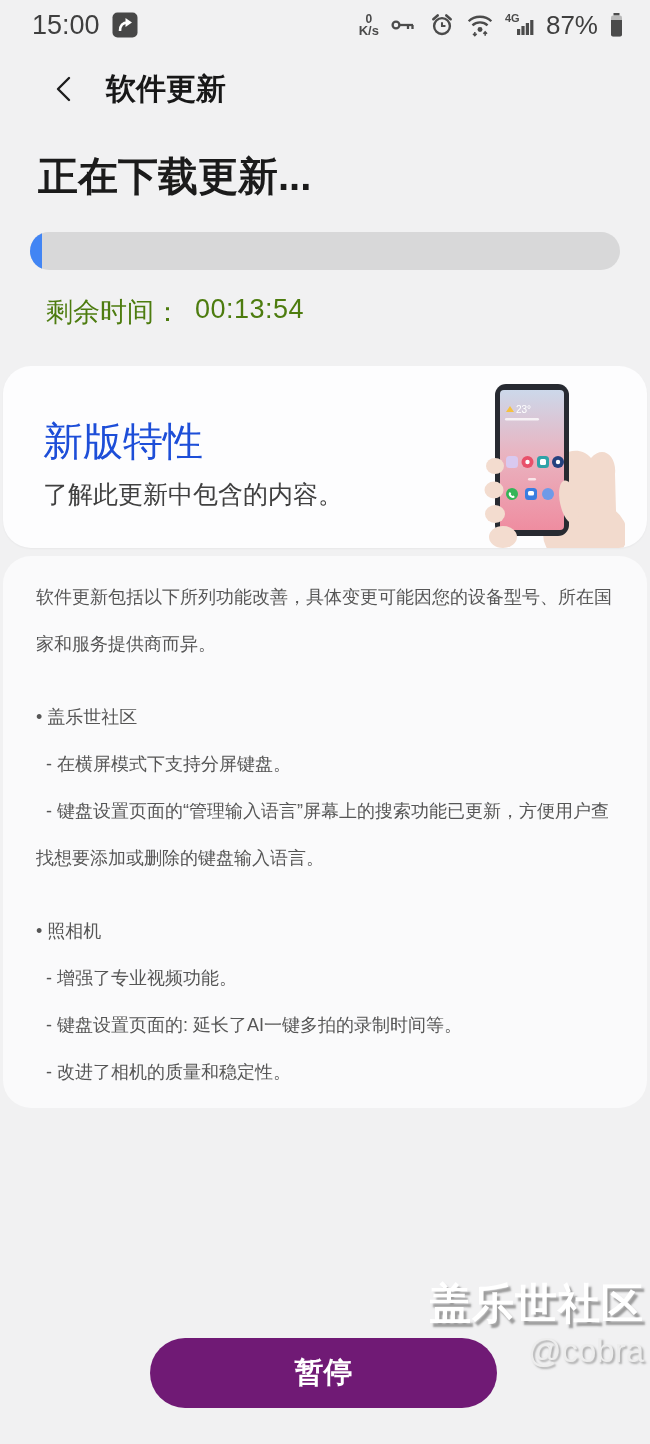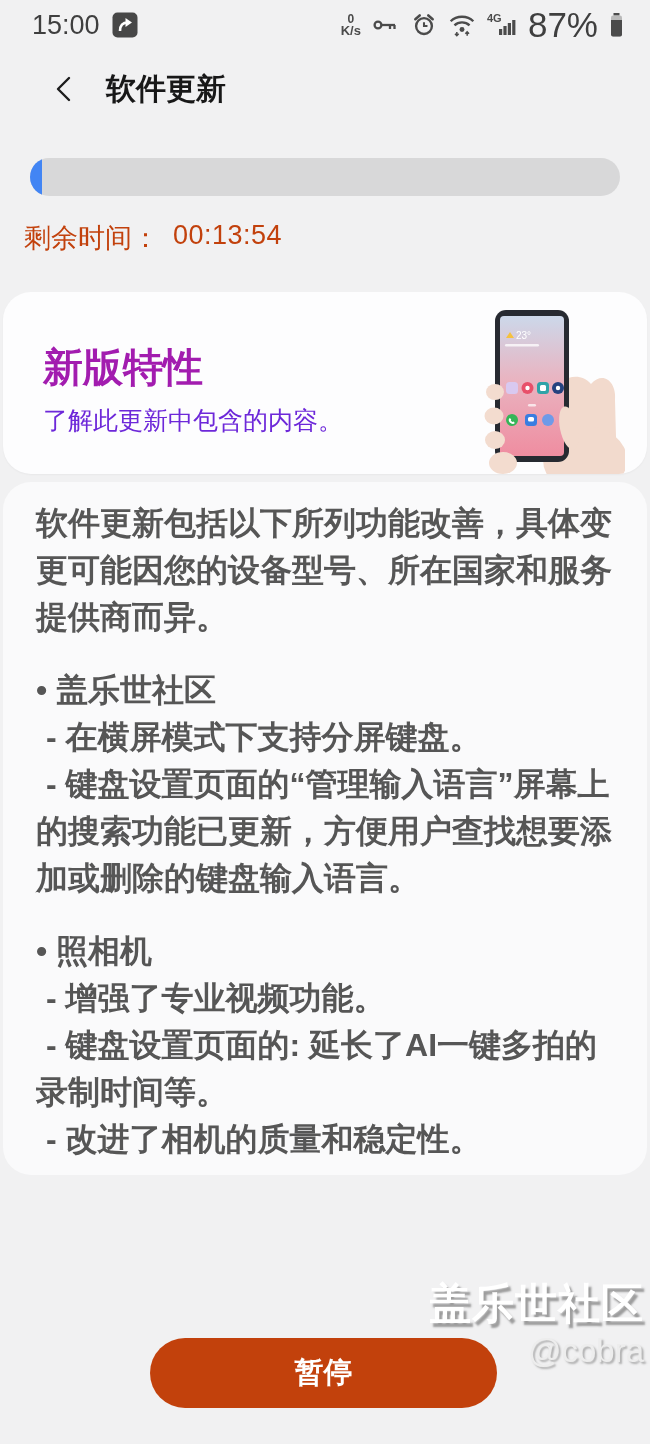--- a/index.html
+++ b/index.html
@@ -12,56 +12,56 @@
   
   .statusbar {
     height:50px; display:flex; align-items:center;
     justify-content:space-between; padding:0 26px 0 32px; color:#4b4b4b;
   }
   .sb-left { display:flex; align-items:center; gap:12px; }
   .sb-time { font-size:27px; color:#3f3f3f; }
   .sb-right { display:flex; align-items:center; gap:11px; }
   .sb-speed { display:flex; flex-direction:column; align-items:center; line-height:11px; font-size:13px; color:#4b4b4b; font-weight:bold; }
   .sb-speed .v { font-size:12px; }
-  .sb-pct { font-size:35px; color:#3f3f3f;text-align:right; }
+  .sb-pct { font-size:26px; color:#3f3f3f;text-align:right; }
   .sb-icon { display:flex; align-items:center; }
   
   .header { height:78px; display:flex; align-items:center; padding:0 0 0 52px; }
   .back-btn { width:44px; height:44px; display:flex; align-items:center; justify-content:flex-start; cursor:pointer; }
   .header-title { font-size:30px; font-weight:bold; color:#181818; margin-left:10px; }
   
   .dl-title { margin:22px 38px 0; font-size:40px; line-height:52px; font-weight:bold; color:#1b1b1b; }
   .progress-track {
     margin:30px 30px 0; height:38px; border-radius:19px; background:#d8d8d9;
     overflow:hidden; position:relative;
   }
   .progress-fill { position:absolute; left:0; top:0; bottom:0; width:2%;
     background:#4285f4; border-radius:19px 0 0 19px; }
-  .remaining { margin:24px 24px 0; font-size:27px; color:#c2410c; display:flex; }
+  .remaining { margin:24px 46px 0; font-size:27px; color:#4d7c0f; display:flex; }
   .remaining .val { margin-left:14px; letter-spacing:0.5px; }
   
   .card1 {
     position:relative; margin:36px 3px 0; height:182px; background:#fdfdfe;
     border-radius:28px; overflow:hidden; box-shadow:0 1px 2px rgba(0,0,0,0.04);
   }
-  .card1-title { position:absolute; left:40px; top:48px; font-size:40px; font-weight:bold; color:#a21caf; }
-  .card1-sub { position:absolute; left:40px; top:112px; font-size:25px; color:#6d28d9; }
+  .card1-title { position:absolute; left:40px; top:48px; font-size:40px; font-weight:normal; color:#1d4ed8; }
+  .card1-sub { position:absolute; left:40px; top:112px; font-size:25px; color:#404040; }
   .phone-art { position:absolute; right:22px; top:8px; }
   
   .card2 {
     margin:8px 3px 0; background:#fafafb; border-radius:28px;
-    padding:18px 33px 12px; font-size:32px; line-height:47px; color:#565656;font-weight:bold;
+    padding:18px 33px 12px; font-size:18px; line-height:47px; color:#565656;
   }
   .cl-section { margin-top:26px; }
   .cl-item { text-indent:10px; }
   
   .footer { position:absolute; left:0; right:0; bottom:0; height:138px; }
   .pause-btn {
     position:absolute; left:150px; top:32px; width:347px; height:70px;
-    border:none; border-radius:35px; background:#c2410c; color:#ffffff;
+    border:none; border-radius:35px; background:#701a75; color:#ffffff;
     font-size:29px; font-weight:bold; font-family:inherit; cursor:pointer;
     display:flex; align-items:center; justify-content:center;
   }
   .watermark { position:absolute; right:6px; top:1276px; text-align:right; z-index:5; pointer-events:none; }
   .wm-1 { font-size:42px; font-weight:bold; color:#ffffff;
     text-shadow:3px 4px 2px rgba(110,110,110,0.65); letter-spacing:1px; }
   .wm-2 { font-size:33px; color:#ededed; 
     text-shadow:2px 2px 2px rgba(120,120,120,0.55); }
   svg { display:block; }
 </style>
@@ -134,20 +134,21 @@
     <div class="back-btn">
       <span>
         <svg width="26" height="30" viewBox="0 0 26 30">
           <polyline points="17,4 6,15 17,26" stroke="#1d1d1d" stroke-width="2.4" fill="none" stroke-linecap="round" stroke-linejoin="round"></polyline>
         </svg>
       </span>
     </div>
     <div class="header-title">软件更新</div>
   </div>
 
+  <div class="dl-title">正在下载更新...</div>
 
   <div class="progress-track">
     <div class="progress-fill" style="width: 2%;"></div>
   </div>
 
   <div class="remaining">
     <span>剩余时间：</span>
     <span class="val">00:13:54</span>
   </div>
 

